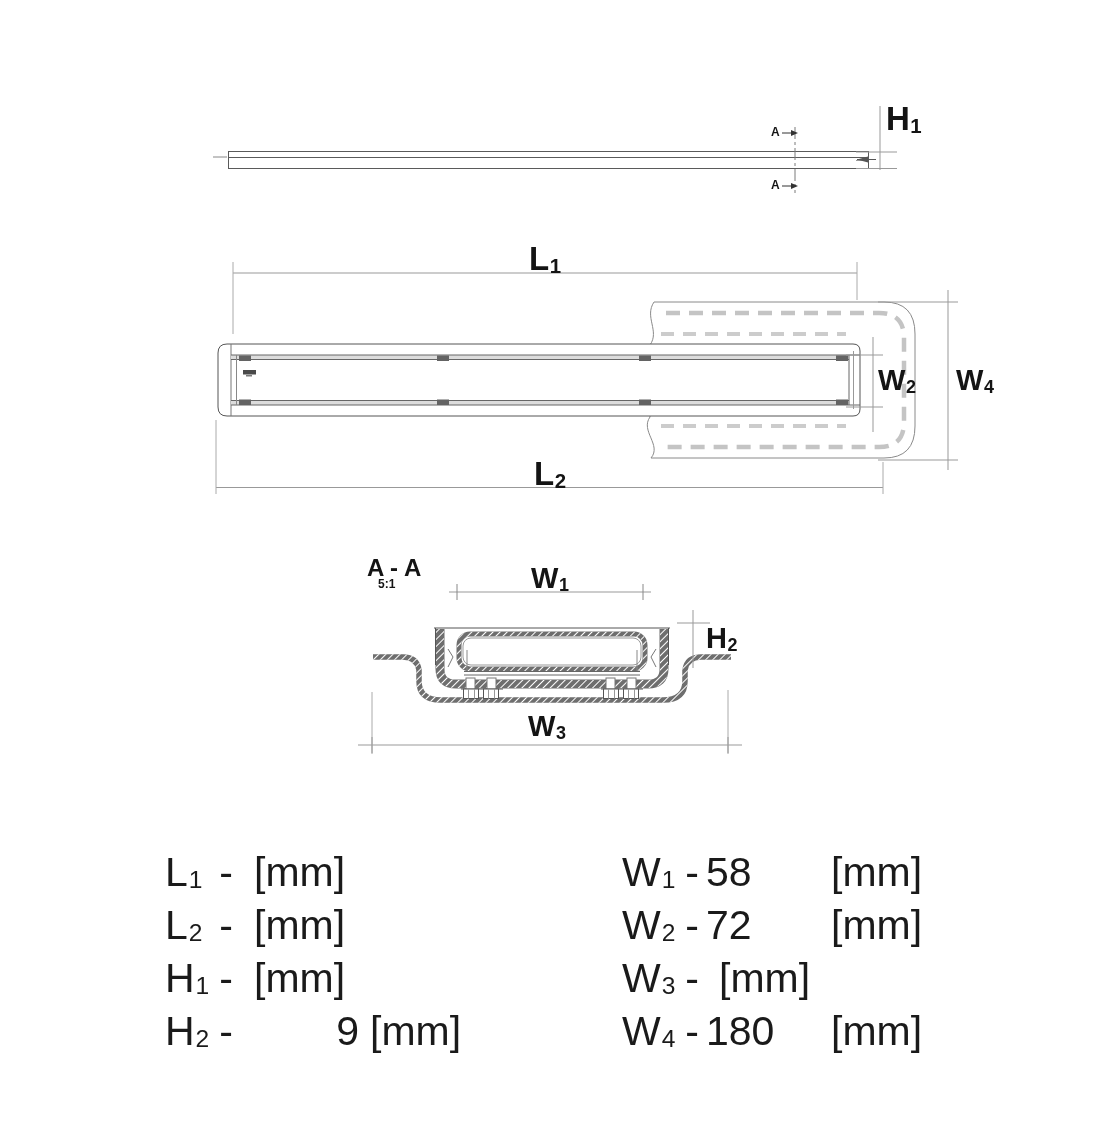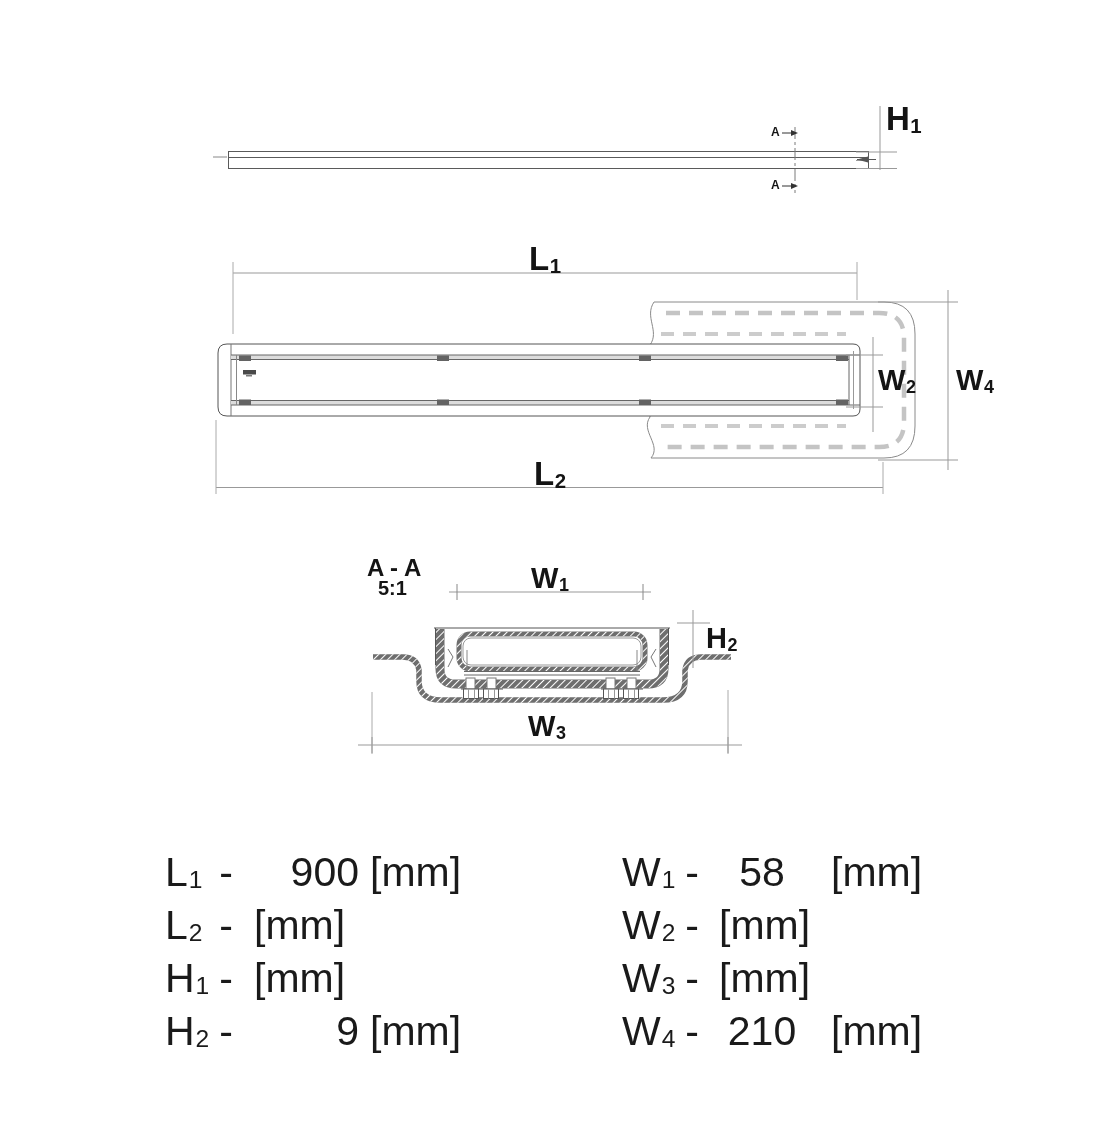--- a/index.html
+++ b/index.html
@@ -11,32 +11,32 @@
   svg.linework { position:absolute; left:0; top:0; }
   .dim-label {
     position:absolute; font-weight:700; color:#141414; line-height:1;
     letter-spacing:-0.5px; white-space:nowrap;
   }
   .dim-label .sub { font-size:0.62em; position:relative; top:0.16em; margin-left:1px; }
   .lbl-lg { font-size:33px; }
   .lbl-md { font-size:29px; }
   .lbl-xs { font-size:12px; }
   .sec-title { position:absolute; font-weight:700; font-size:24px; color:#141414; line-height:1; }
-  .sec-scale { position:absolute; font-weight:700; font-size:20px; color:#141414; line-height:1; }
+  .sec-scale { position:absolute; font-weight:700; font-size:12px; color:#141414; line-height:1; }
   .table-col { position:absolute; }
   .dim-row { display:flex; align-items:baseline; height:53px; font-size:41px; color:#1a1a1a; line-height:53px; }
   .dim-row .cell { display:inline-block; }
   .tsub { font-size:0.6em; position:relative; top:0.1em; margin-left:1px; }
   .col-left .lab  { width:44px;  text-align:left; }
   .col-left .dash { width:34px;  text-align:center; }
   .col-left .val  { width:116px; text-align:right; }
   .col-left .unit { margin-left:11px; }
   .col-right .lab  { width:56px;  text-align:left; }
   .col-right .dash { width:28px;  text-align:center; }
-  .col-right .val  { width:112px; text-align:center; }
+  .col-right .val  { width:112px; text-align:left; }
   .col-right .unit { margin-left:13px; }
 </style>
 </head>
 <body>
 
 <div class="canvas">
 
   <svg class="linework" width="1100" height="1126" viewBox="0 0 1100 1126">
     <defs>
       <pattern id="hatch" width="5" height="5" patternUnits="userSpaceOnUse" patternTransform="rotate(45)">
@@ -197,21 +197,20 @@
   <div class="sec-scale" style="left:378px; top:578px;"><span>5:1</span></div>
 
   <div class="dim-label lbl-md" style="left:531px; top:564px;"><span>W</span><span class="sub">1</span></div>
   <div class="dim-label lbl-md" style="left:706px; top:624px;"><span>H</span><span class="sub">2</span></div>
   <div class="dim-label lbl-md" style="left:528px; top:712px;"><span>W</span><span class="sub">3</span></div>
 
   <div class="table-col col-left" style="left:165px; top:846px;">
     <div class="dim-row">
       <span class="cell lab"><span>L</span><span class="tsub">1</span></span>
       <span class="cell dash">-</span>
-      <span class="cell val">900</span>
       <span class="cell unit">[mm]</span>
     </div>
     <div class="dim-row">
       <span class="cell lab"><span>L</span><span class="tsub">2</span></span>
       <span class="cell dash">-</span>
       <span class="cell unit">[mm]</span>
     </div>
     <div class="dim-row">
       <span class="cell lab"><span>H</span><span class="tsub">1</span></span>
       <span class="cell dash">-</span>
@@ -228,28 +227,29 @@
   <div class="table-col col-right" style="left:622px; top:846px;">
     <div class="dim-row">
       <span class="cell lab"><span>W</span><span class="tsub">1</span></span>
       <span class="cell dash">-</span>
       <span class="cell val">58</span>
       <span class="cell unit">[mm]</span>
     </div>
     <div class="dim-row">
       <span class="cell lab"><span>W</span><span class="tsub">2</span></span>
       <span class="cell dash">-</span>
+      <span class="cell val">72</span>
       <span class="cell unit">[mm]</span>
     </div>
     <div class="dim-row">
       <span class="cell lab"><span>W</span><span class="tsub">3</span></span>
       <span class="cell dash">-</span>
       <span class="cell unit">[mm]</span>
     </div>
     <div class="dim-row">
       <span class="cell lab"><span>W</span><span class="tsub">4</span></span>
       <span class="cell dash">-</span>
-      <span class="cell val">210</span>
+      <span class="cell val">180</span>
       <span class="cell unit">[mm]</span>
     </div>
   </div>
 
 </div>
 
 </body></html>

